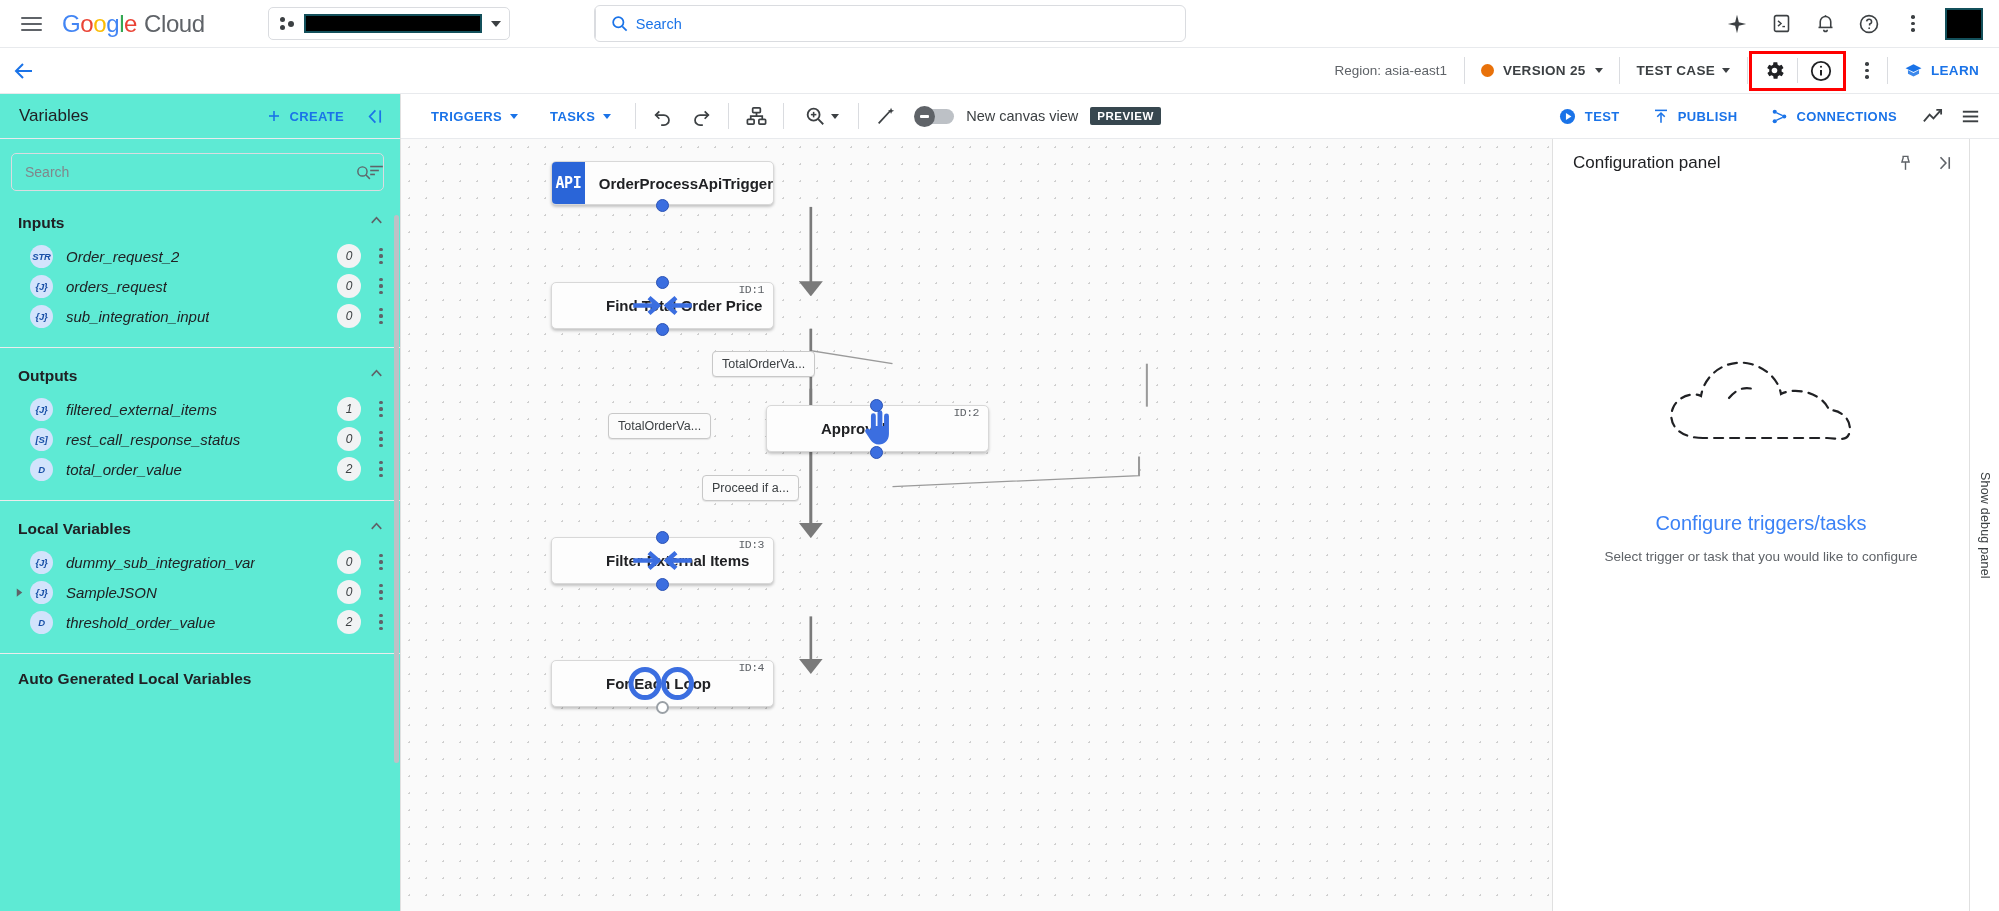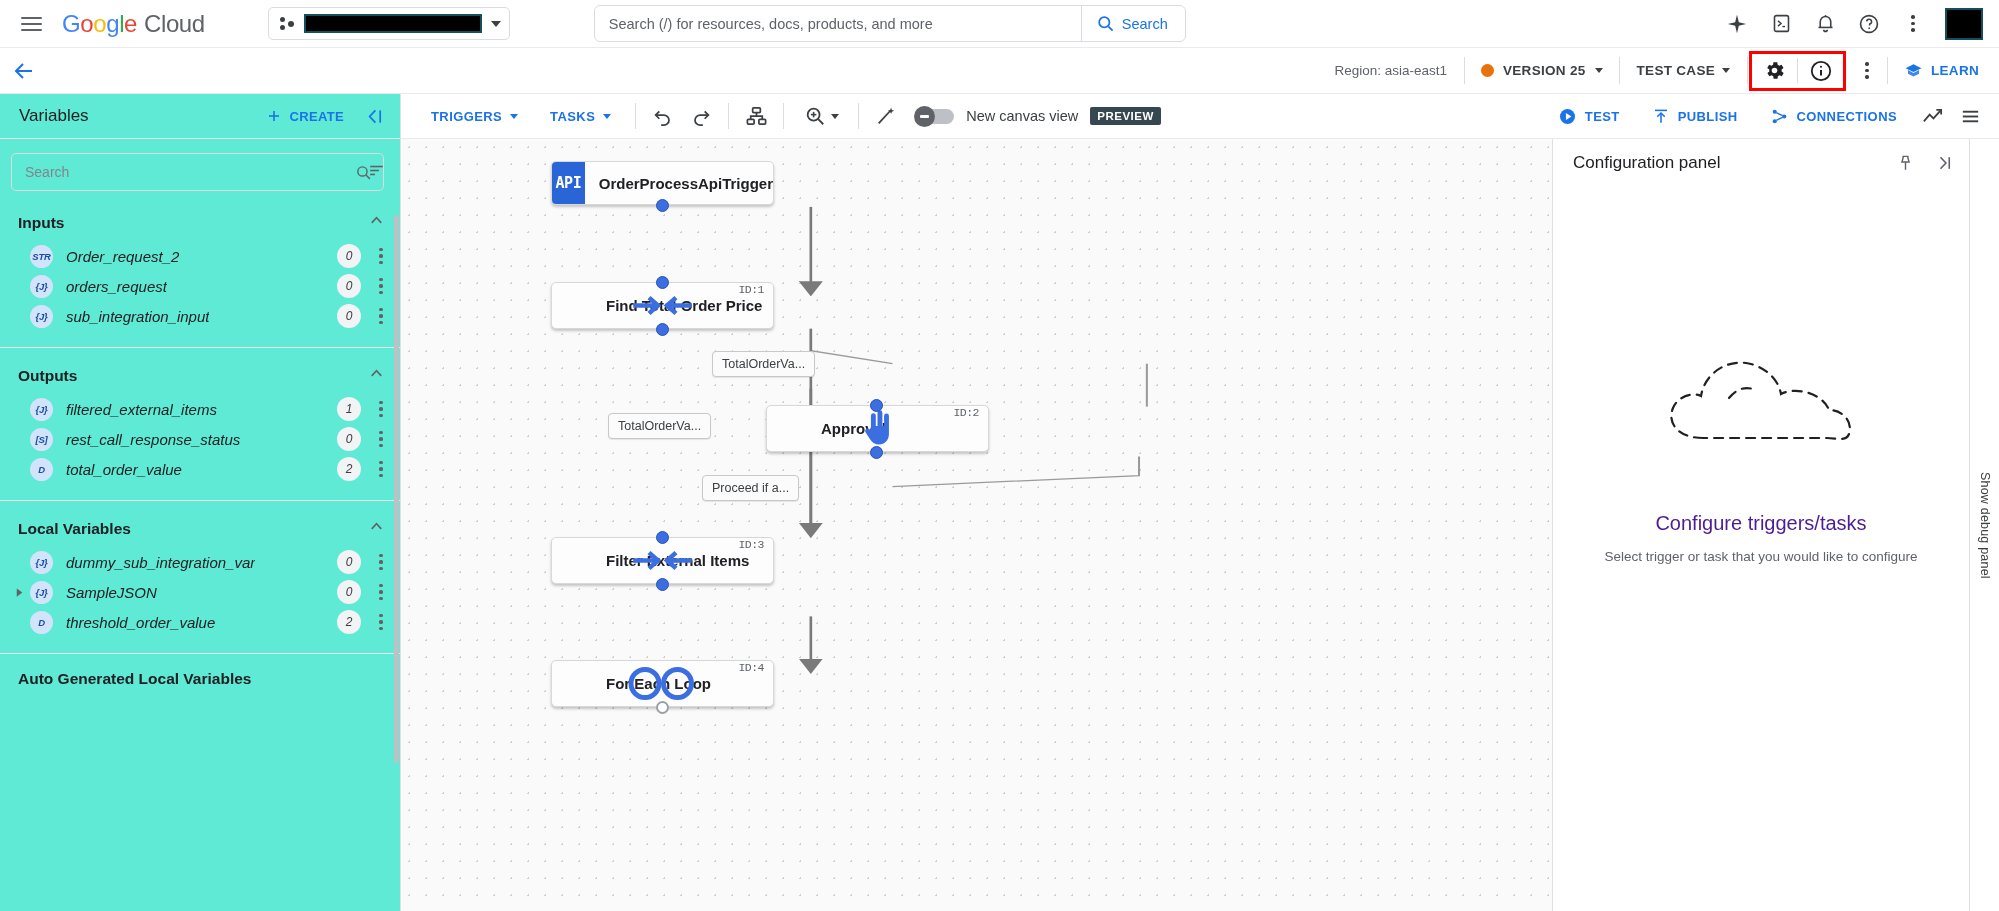--- a/index.html
+++ b/index.html
@@ -187,21 +187,21 @@
   
   .cfgpanel { width: 416px; min-width:416px; background:#fff; display:flex; flex-direction:column; }
   .cfg-head { height:48px; min-height:48px; display:flex; align-items:center;
     padding: 0 8px 0 20px; }
   .cfg-title { font-size:17px; color:#202124; }
   .cfg-actions { margin-left:auto; display:flex; align-items:center; gap:2px; }
   .cfg-ic { width:36px;height:36px;display:flex;align-items:center;justify-content:center;
     color:#5f6368; cursor:pointer; border-radius:50%; }
   .cfg-body { flex:1; display:flex; flex-direction:column; align-items:center;
     justify-content:flex-start; padding-top: 155px; }
-  .cfg-empty-title { font-size:20px; color:#4c1d95; margin-top: 50px; }
+  .cfg-empty-title { font-size:20px; color:#3b82f6; margin-top: 50px; }
   .cfg-empty-sub { font-size:13.5px; color:#5f6368; margin-top: 14px; text-align:center; }
 
   
   .debugrail { width: 30px; min-width:30px; border-left:1px solid #e0e0e0; background:#fff;
     display:flex; align-items:center; justify-content:center; cursor:pointer; }
   .debugrail span { writing-mode: vertical-rl; font-size:12.5px; color:#3c4043; letter-spacing:.2px; }
 </style>
 </head>
 <body>
 
@@ -226,21 +226,20 @@
       <div class="proj-icon">
           <i></i>
           <i></i>
           <i></i>
         </div>
       <div class="proj-redaction"></div>
       <div class="chev-down"></div>
     </div>
 
     <div class="search-wrap">
-      <input type="text" placeholder="Search (/) for resources, docs, products, and more" style="">
       <div class="search-btn">
         <svg width="19" height="19" viewBox="0 0 24 24" fill="none" stroke="#1a73e8" stroke-width="2.2">
           <circle cx="10.5" cy="10.5" r="6.5"></circle>
             <line x1="15.5" y1="15.5" x2="21" y2="21"></line>
         </svg>
         <span>Search</span>
       </div>
     </div>
 
     <div class="topbar-right">

